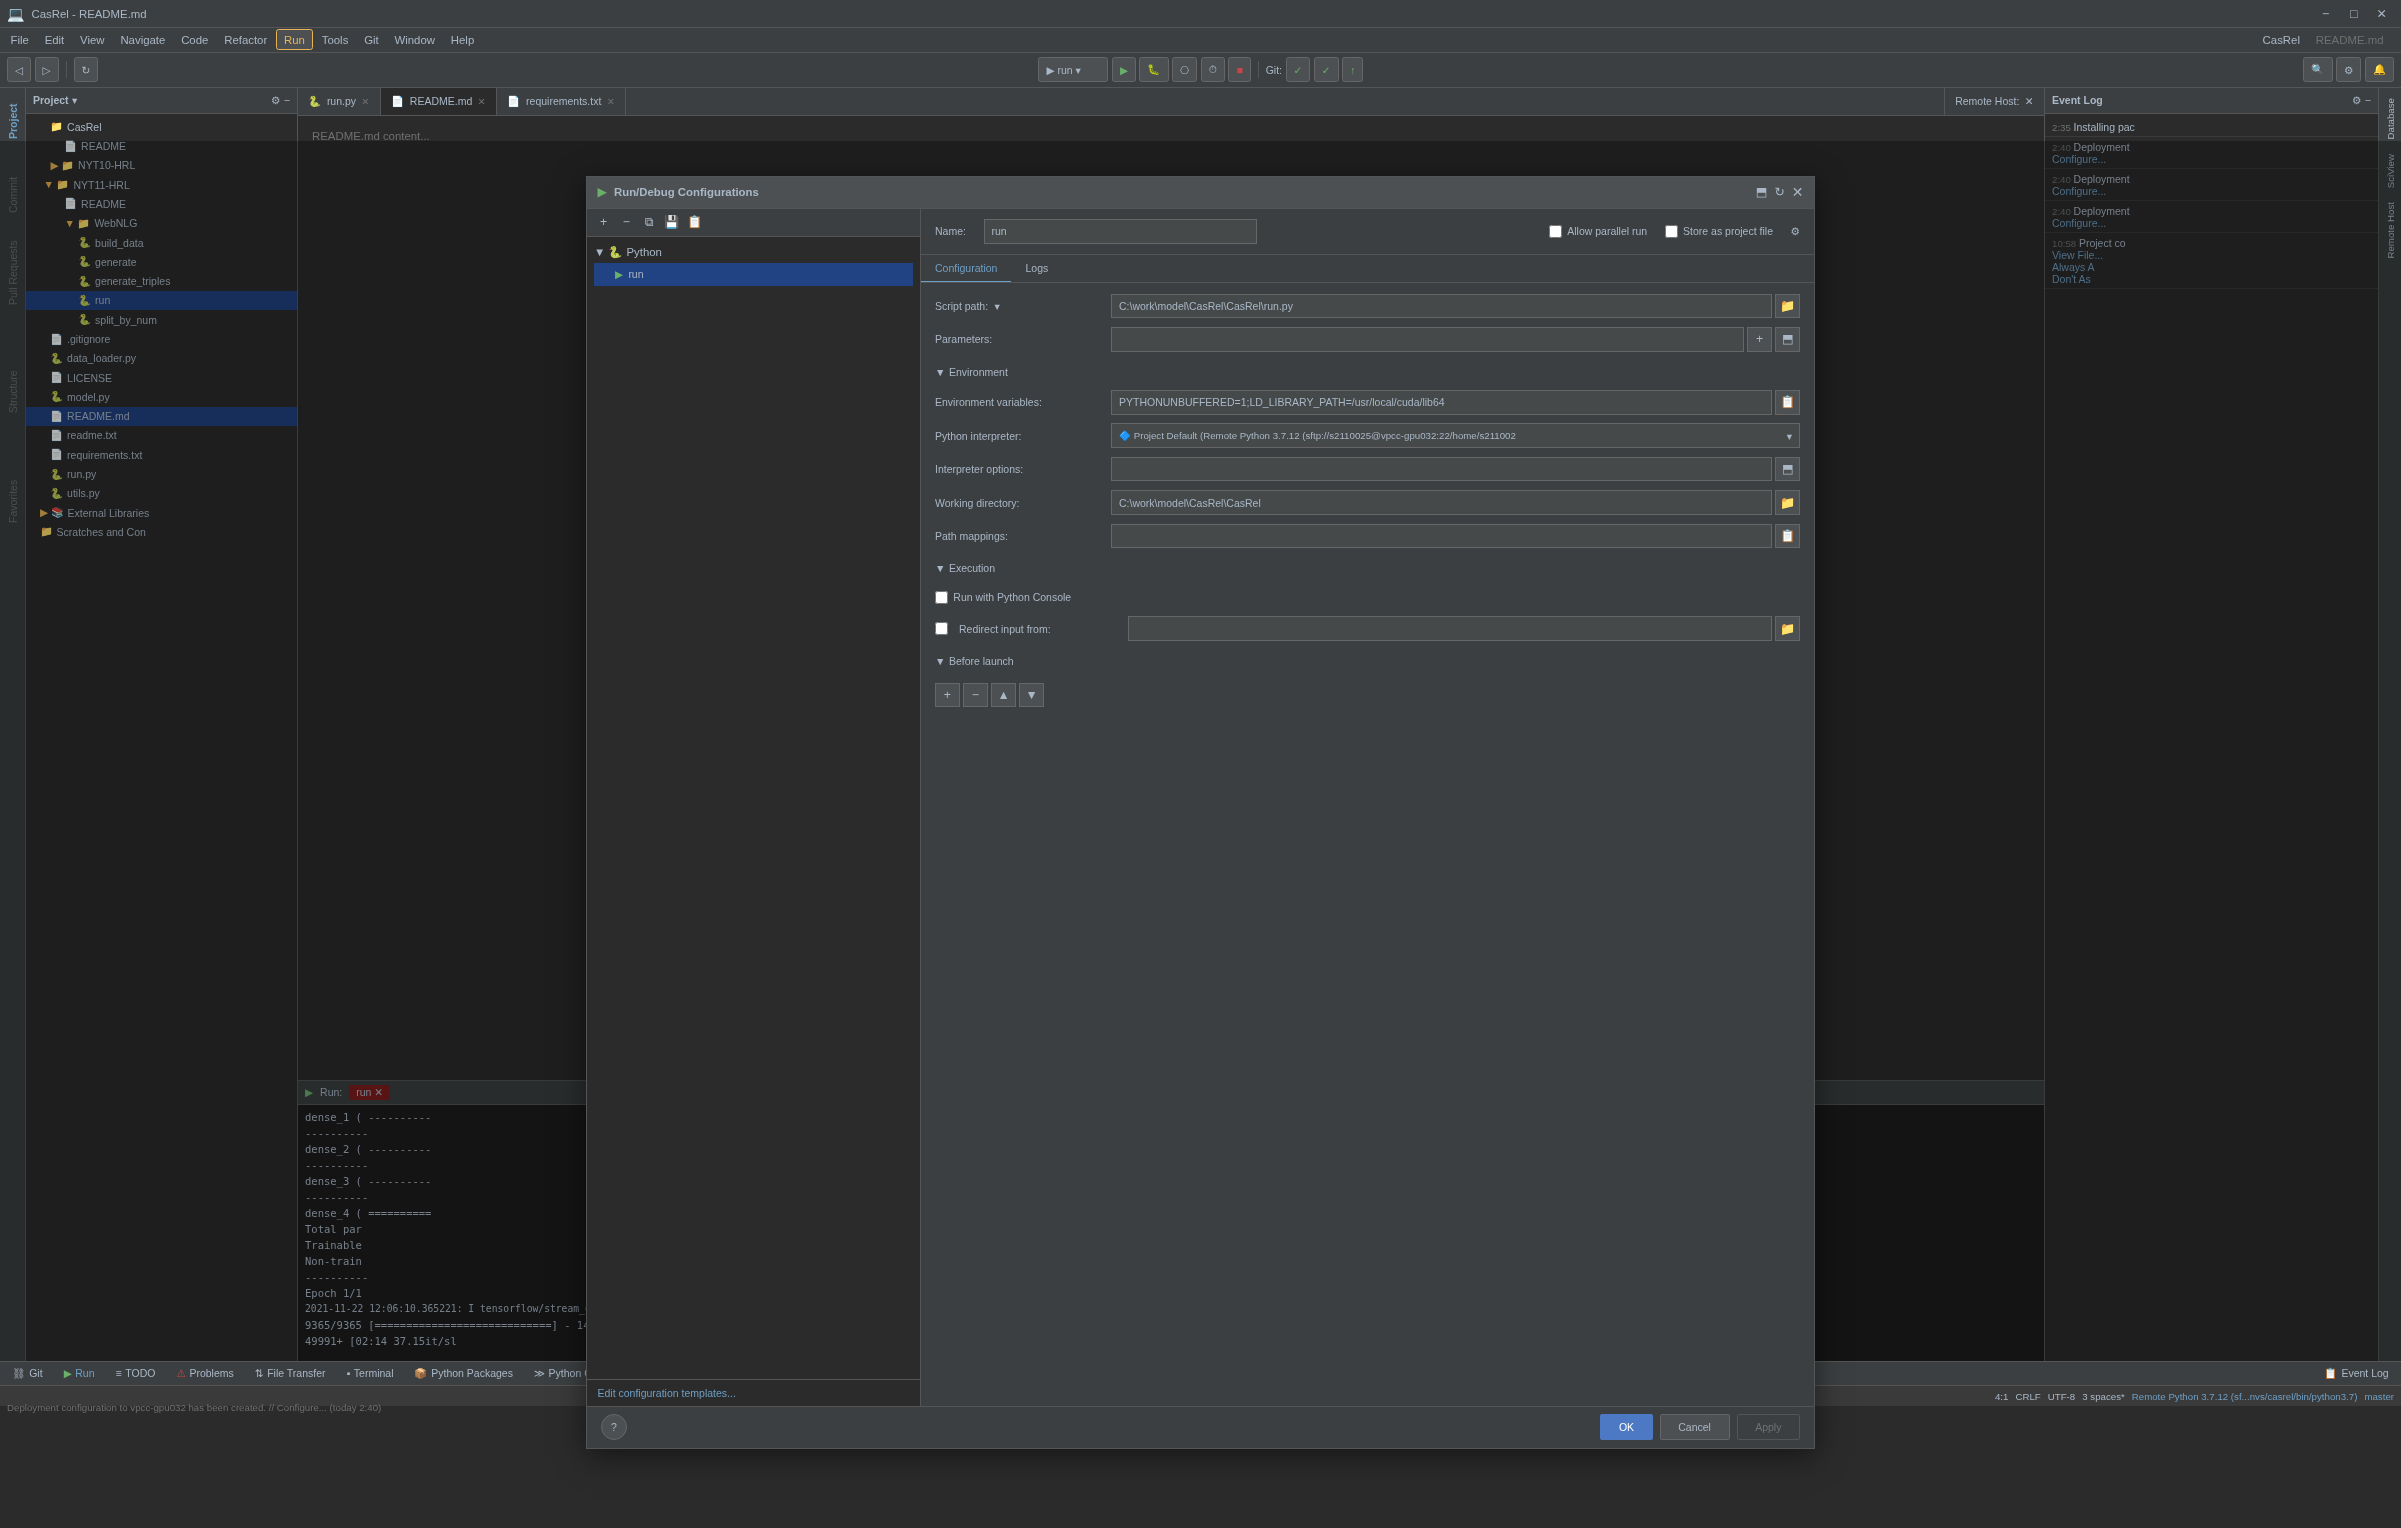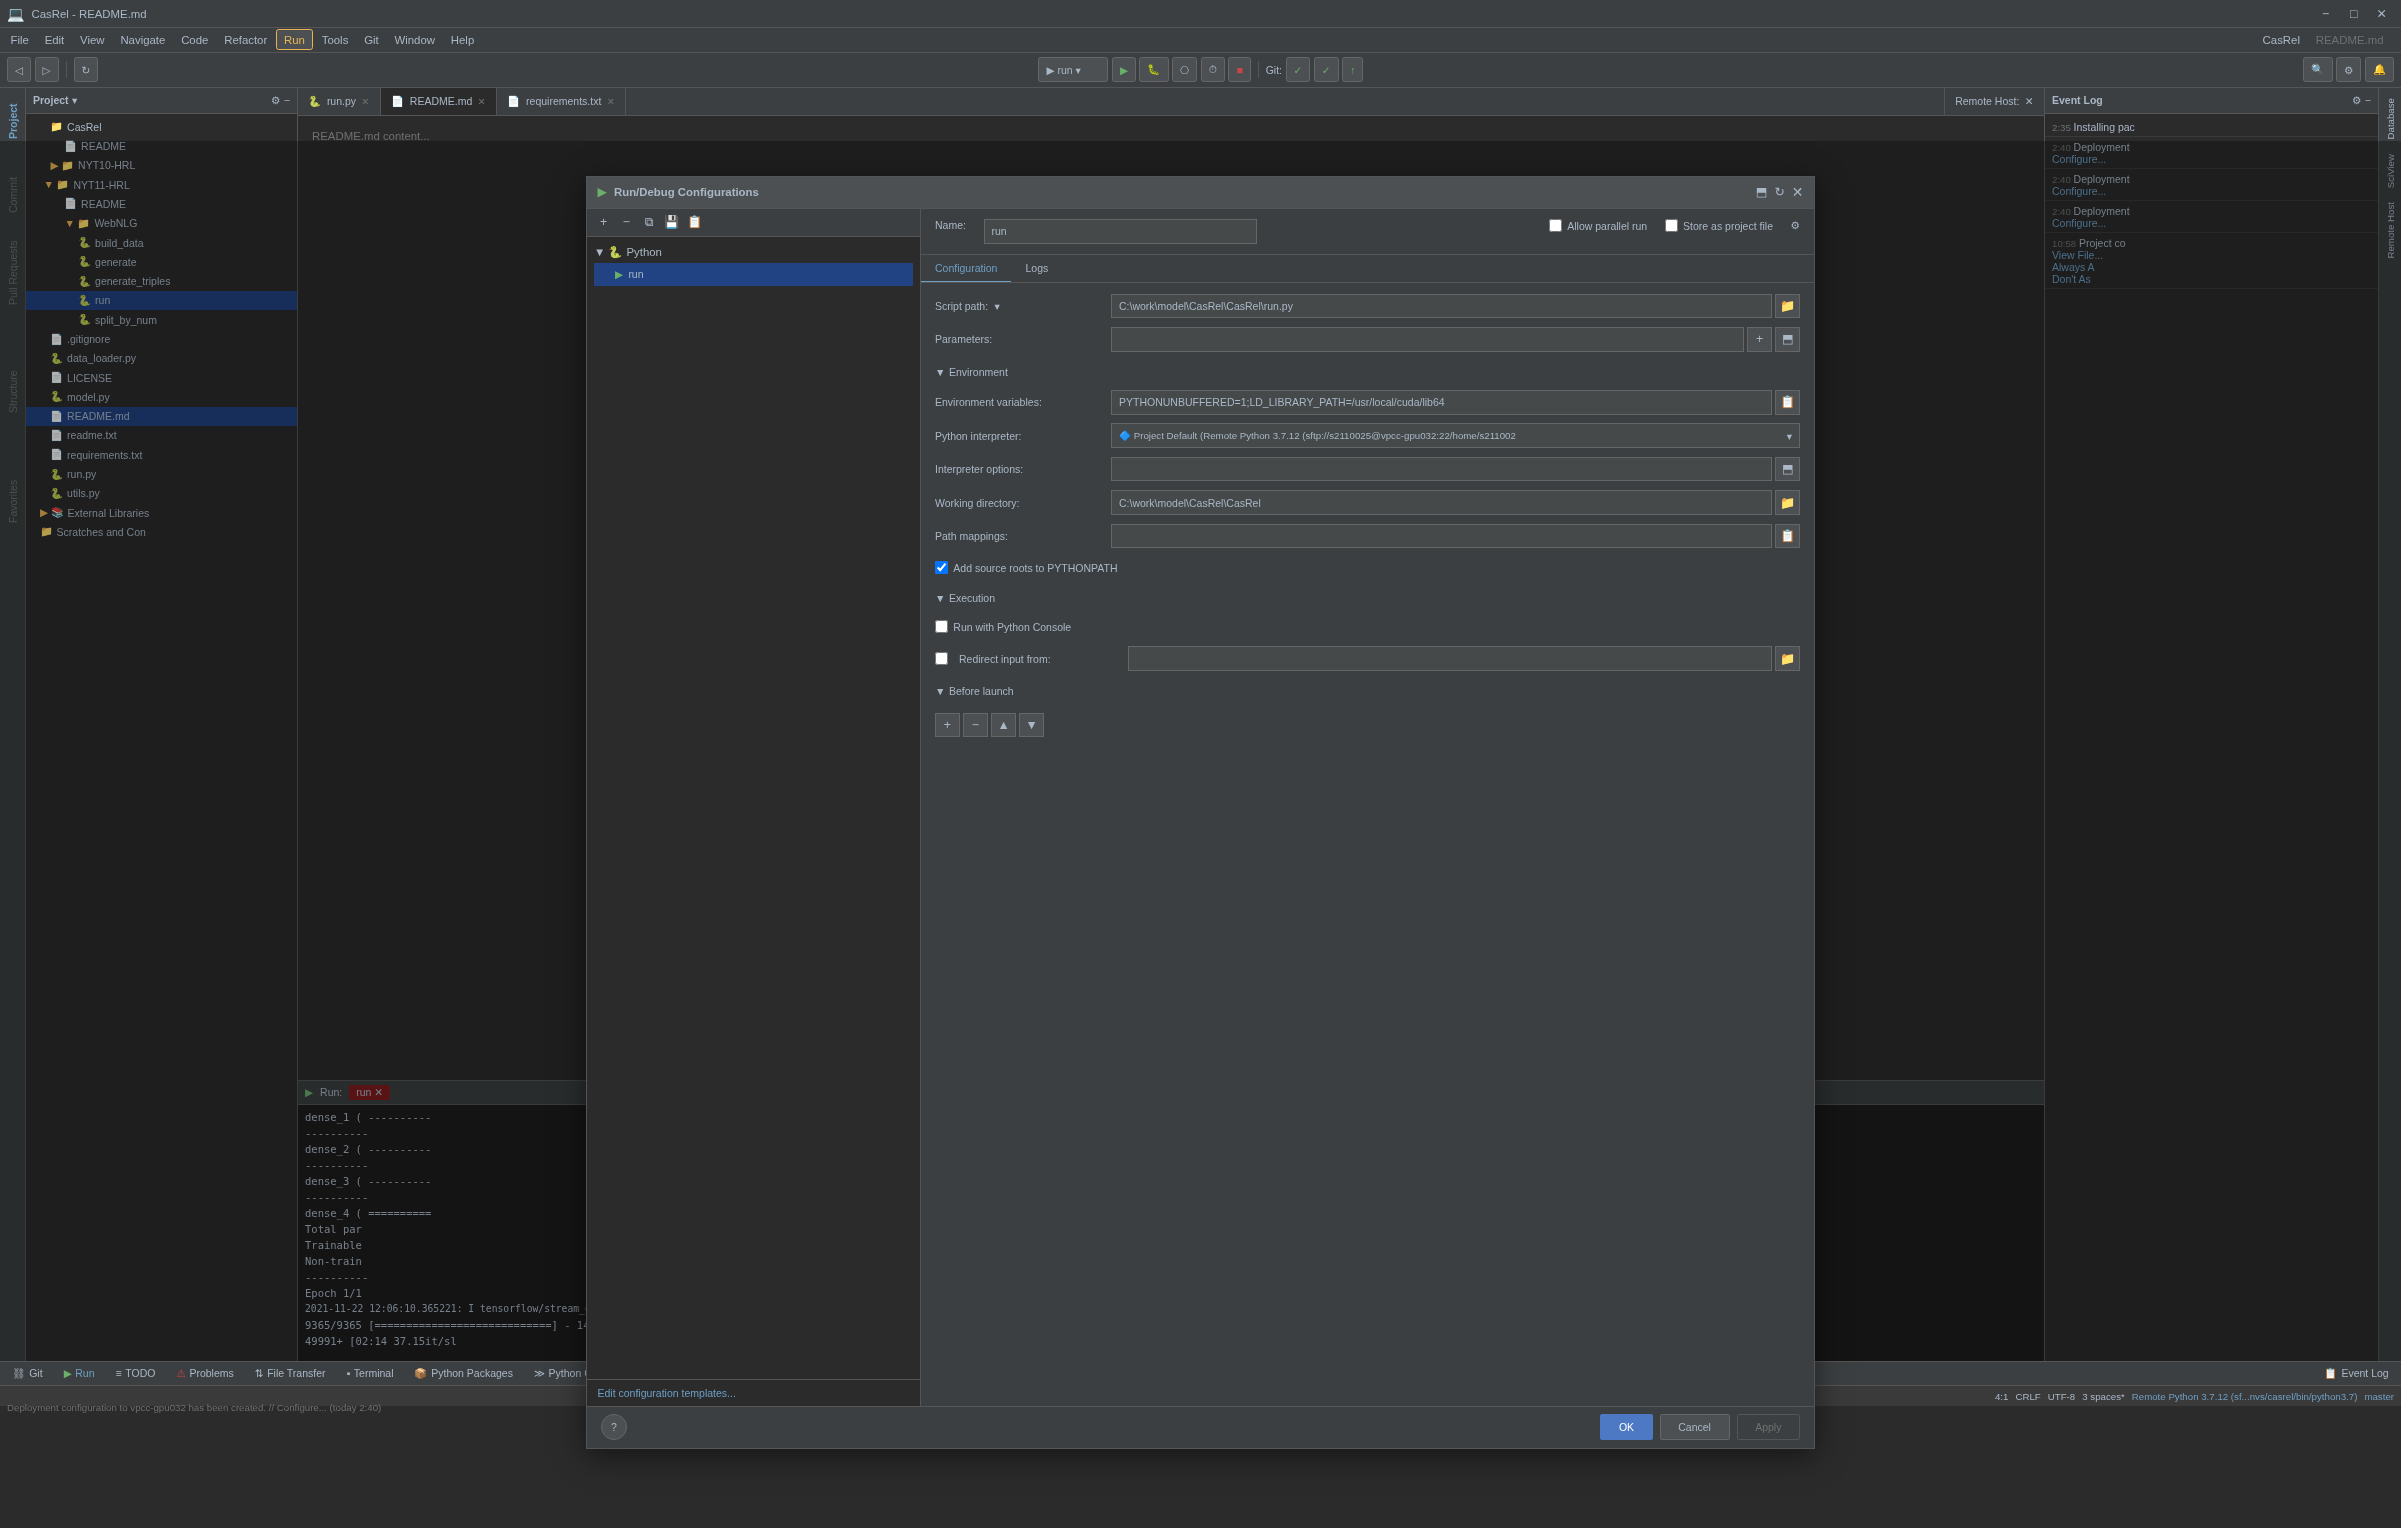--- a/index.html
+++ b/index.html
@@ -372,21 +372,21 @@
     
     #config-panel {
       flex: 1;
       display: flex;
       flex-direction: column;
       padding: 0;
     }
 
     #config-top-row {
       display: flex;
-      align-items: flex-start;
+      align-items: center;
       padding: 10.5px 14px;
       gap: 17.6px;
       border-bottom: 0.9px solid #555;
     }
     #config-top-row label { color: #a9b7c6; font-size: 10.5px; }
     #config-name-input {
       width: 263px;
       height: 24.6px;
       background: #45494a;
       border: 0.9px solid #666;
@@ -972,24 +972,20 @@
             </div>
 
             <div class="field-row">
               <div class="field-label">Path mappings:</div>
               <div class="field-value">
                 <input type="text" class="field-input" value="" style="">
                 <button class="field-btn">📋</button>
               </div>
             </div>
 
-            <div class="checkbox-row">
-              <input type="checkbox" checked="" style="">
-              <span>Add source roots to PYTHONPATH</span>
-            </div>
 
             <div class="section-header">
               <span>▼</span>
               <span>Execution</span>
             </div>
 
             <div class="checkbox-row">
               <input type="checkbox" style="">
               <span>Run with Python Console</span>
             </div>

